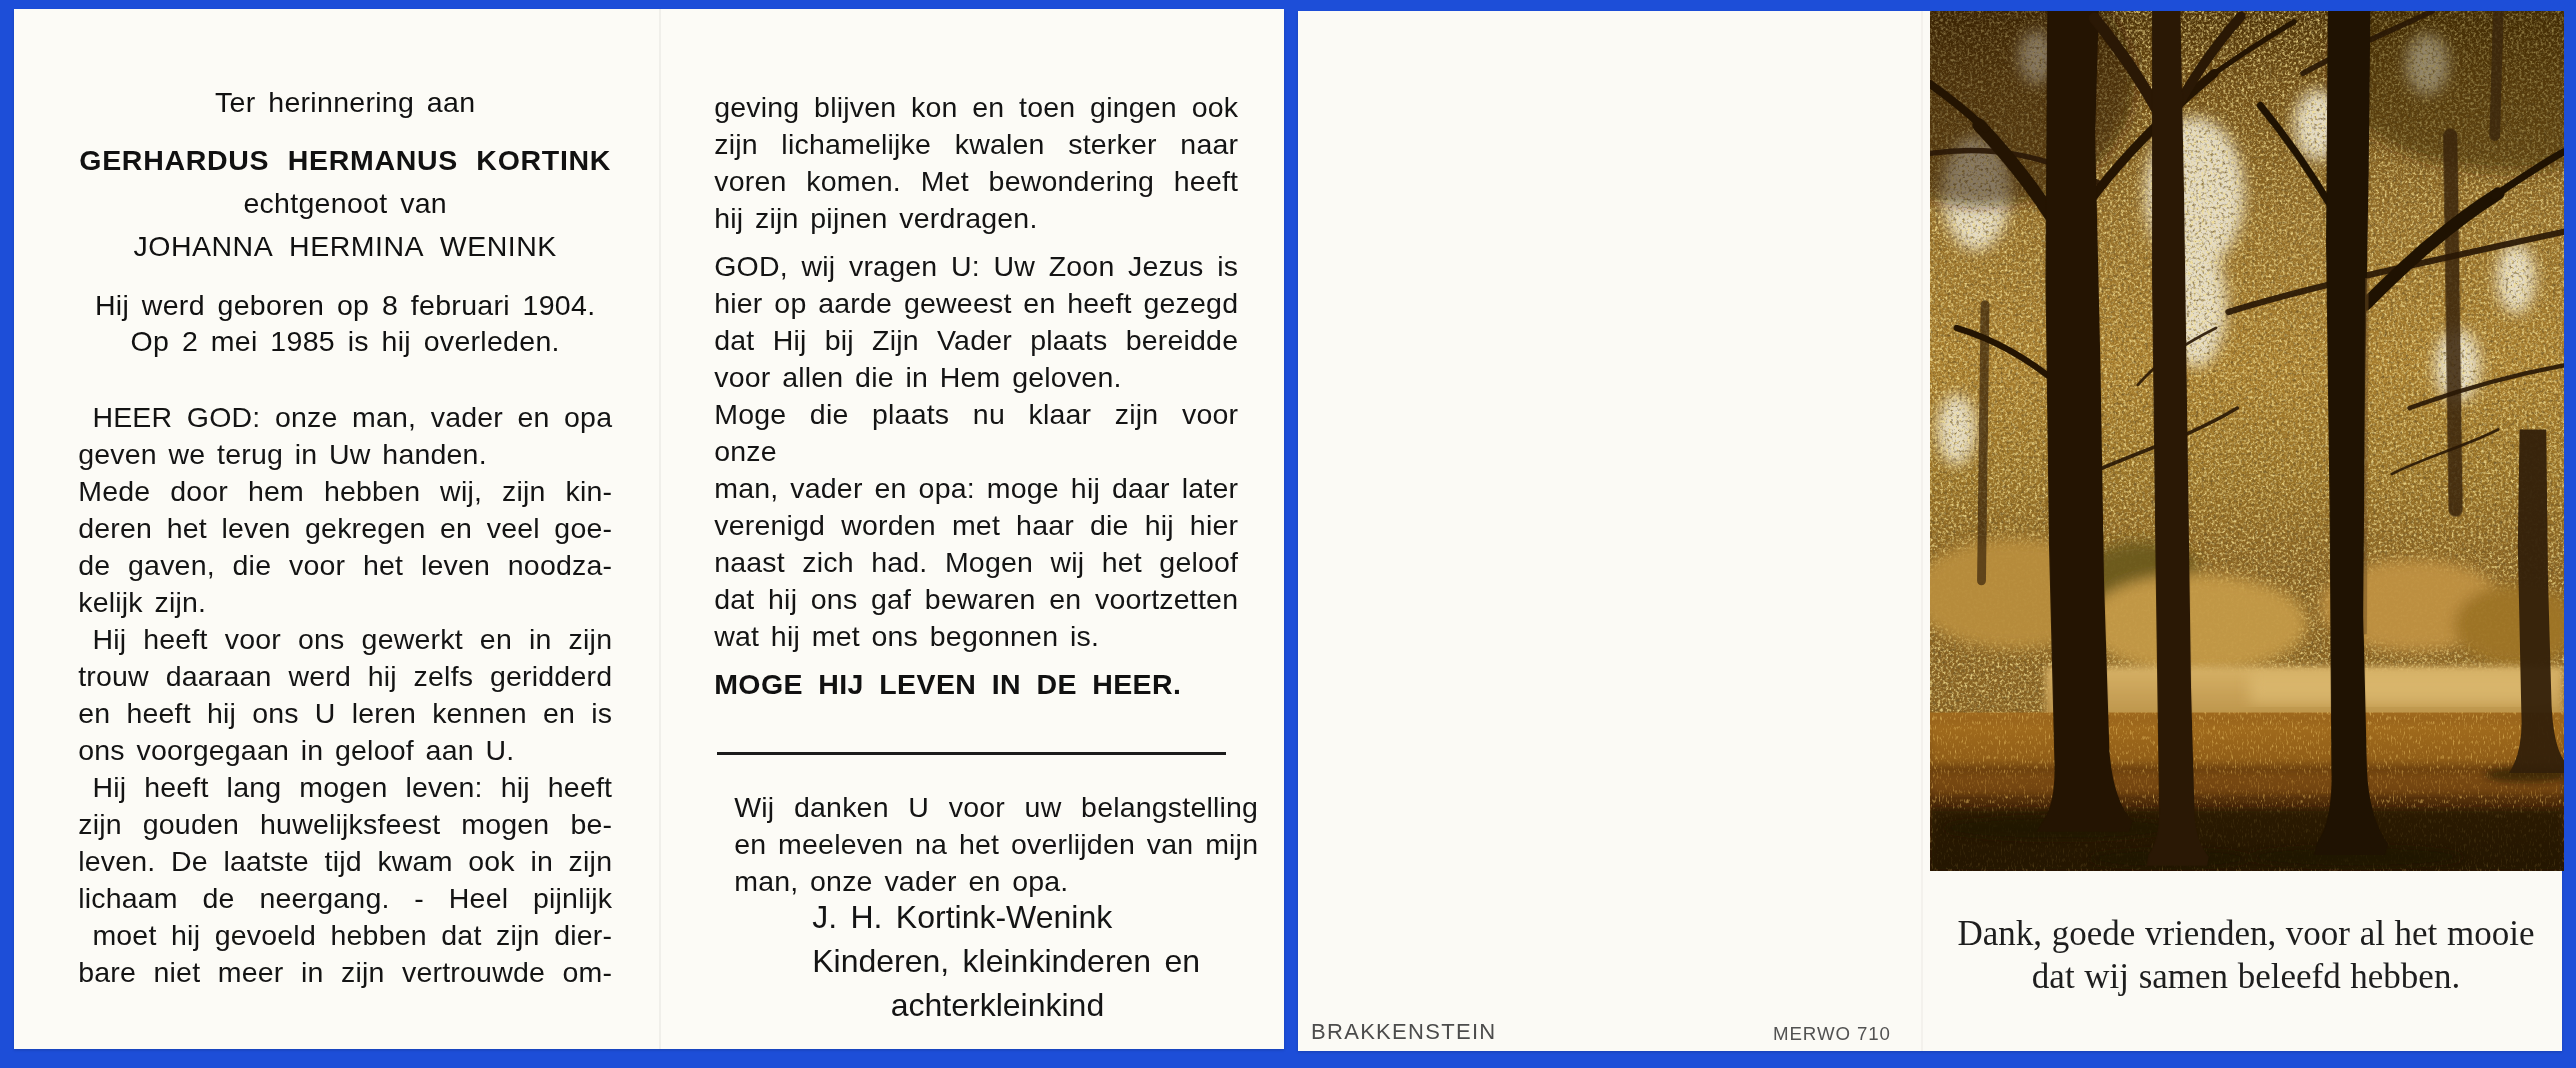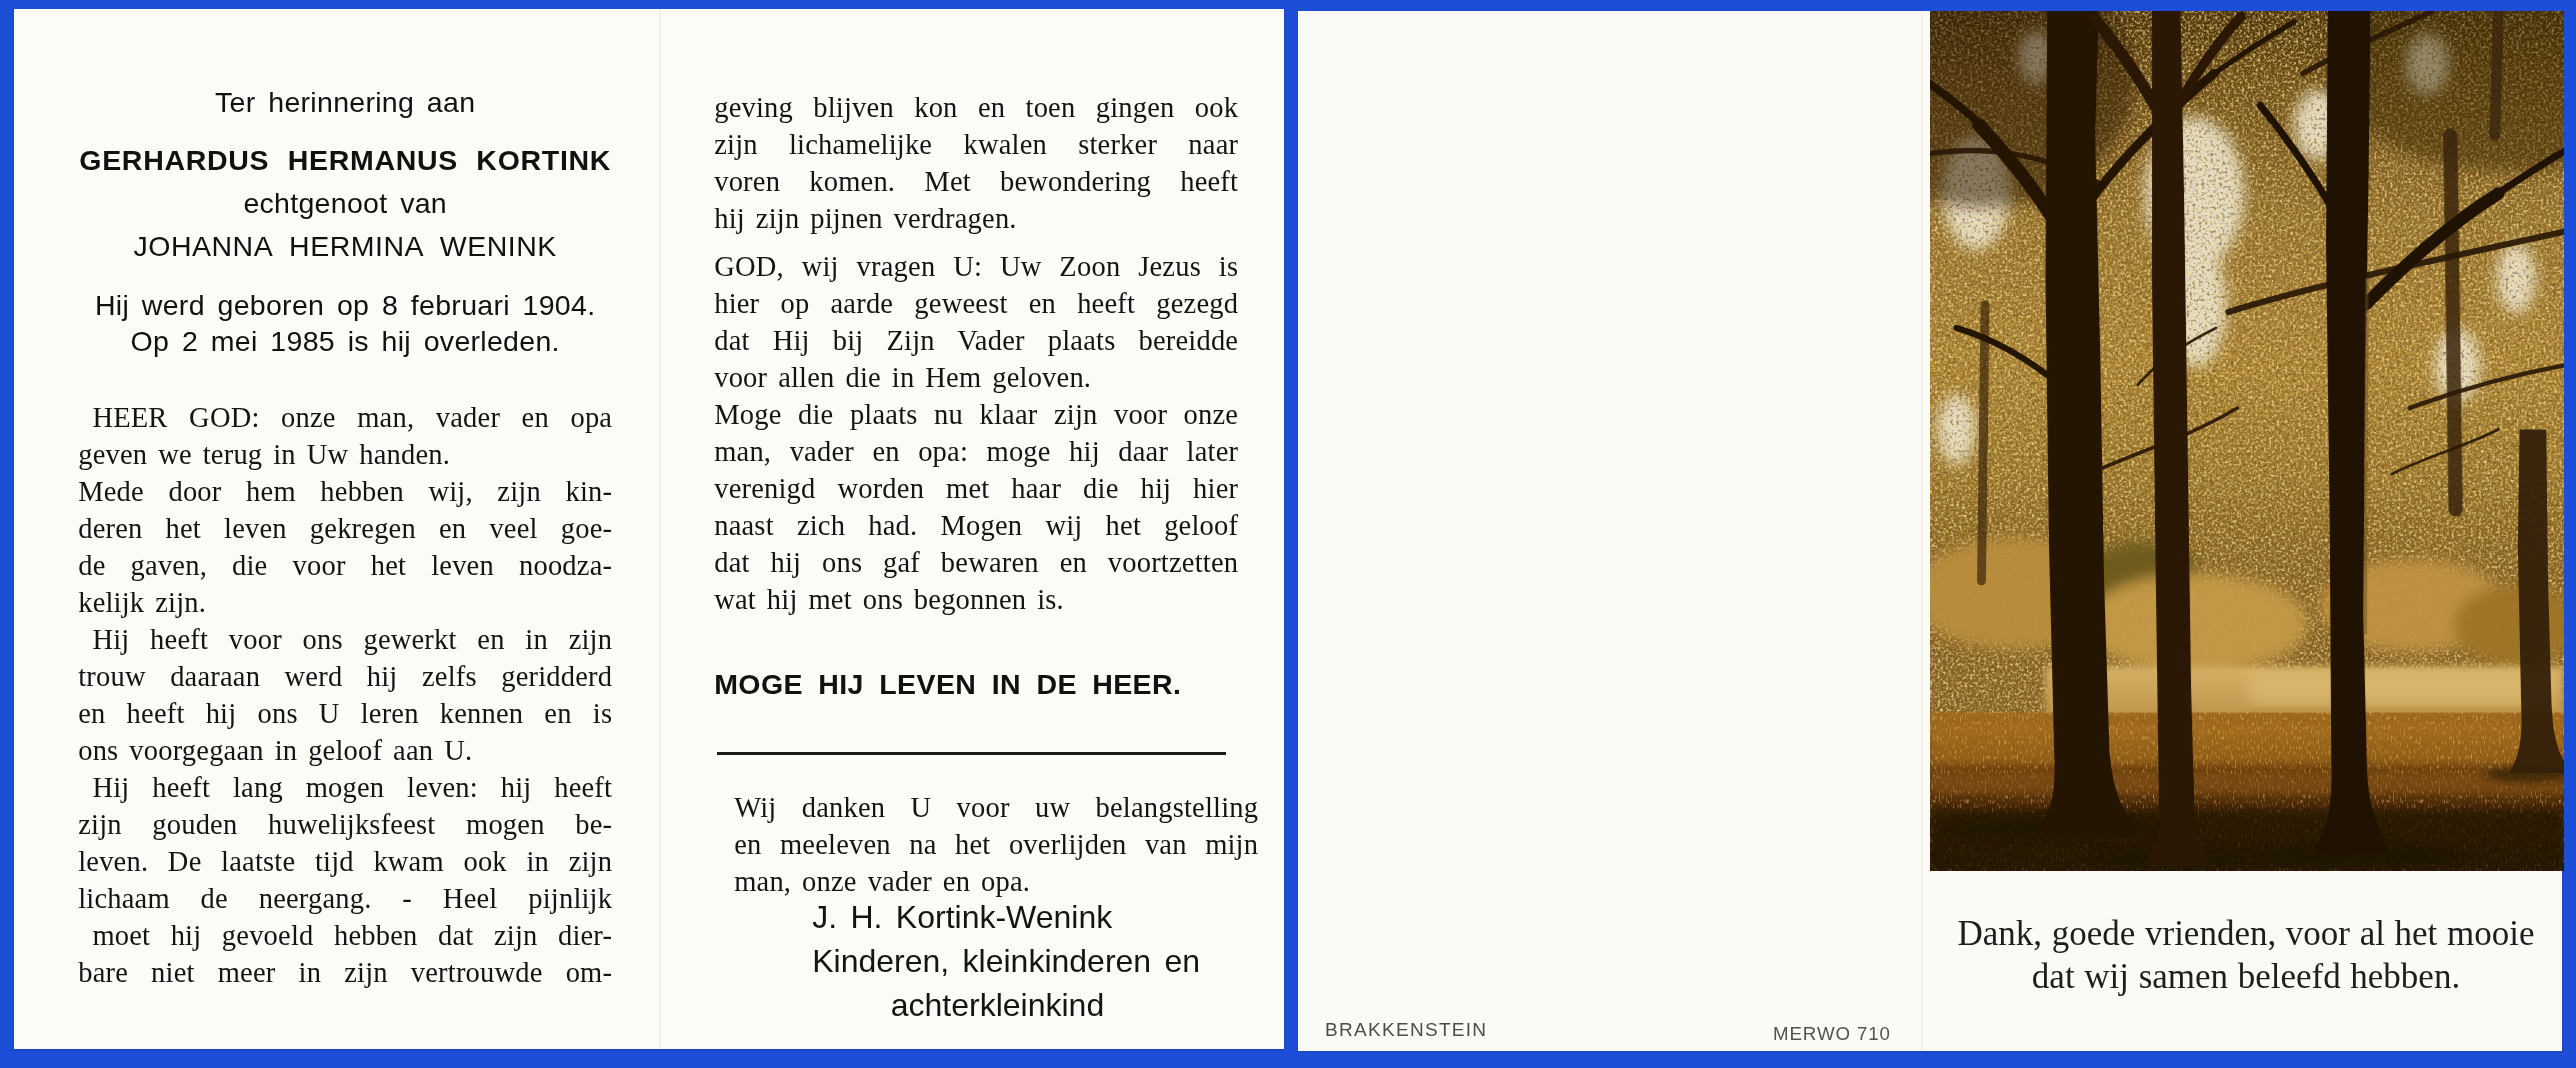--- a/index.html
+++ b/index.html
@@ -18,21 +18,21 @@
   .crease-right{left:623px;background:rgba(90,85,80,.05);}
 
   
   .abs{position:absolute;}
   .hdr{left:62px;width:538px;text-align:center;font-size:28.5px;line-height:36px;color:#111;
        letter-spacing:0.3px;word-spacing:4.5px;white-space:nowrap;}
   .hdr-name{font-weight:bold;letter-spacing:0.7px;word-spacing:9.8px;}
   .hdr-spouse{word-spacing:9px;letter-spacing:0.5px;}
 
   .bodyblock{font-size:28.5px;color:#141414;letter-spacing:0.2px;word-spacing:3.6px;}
-  .tline{line-height:37px;min-height:37px;text-align:left;font-family:Liberation Serif, serif;}
+  .tline{line-height:37px;min-height:37px;text-align:left;}
   .tline.j{text-align:justify;text-align-last:justify;}
   .tline.ind{text-indent:14.2px;}
 
   .col1-body{left:64px;top:390px;width:534px;}
   .col2-p1{left:700px;top:80px;width:524px;}
   .col2-p2{left:700px;top:239px;width:524px;}
   .motto{left:700px;top:659px;width:524px;font-size:28.5px;font-weight:bold;
          letter-spacing:0.4px;word-spacing:7.1px;color:#111;white-space:nowrap;}
   .rule{left:703px;top:743px;width:509px;height:2.7px;background:#1c1c1c;}
   .col2-thanks{left:720px;top:780px;width:524px;}
@@ -41,21 +41,21 @@
   .sig2{top:934px;}
   .sig3{top:978px;text-align:right;}
 
   
   .photo{position:absolute;left:632px;top:0px;width:634px;height:860px;overflow:hidden;}
   .photo svg{display:block;width:100%;height:100%;}
   .caption{position:absolute;left:629px;top:901px;width:638px;text-align:center;
            font-family:Liberation Serif, serif;font-size:35px;line-height:43px;
            color:#1e1e1e;word-spacing:0.9px;}
   .printer{position:absolute;color:#4c4c4c;white-space:nowrap;}
-  .printer-left{left:27px;top:1008px;font-size:19px;letter-spacing:1.3px;}
+  .printer-left{left:13px;top:1008px;font-size:22px;letter-spacing:1.3px;}
   .printer-right{left:475px;top:1012px;font-size:18.7px;letter-spacing:0.9px;color:#525252;}
 </style>
 </head>
 <body>
 
 <div class="stage">
 
   <section class="card card-left">
     <div class="crease crease-left"></div>
 

